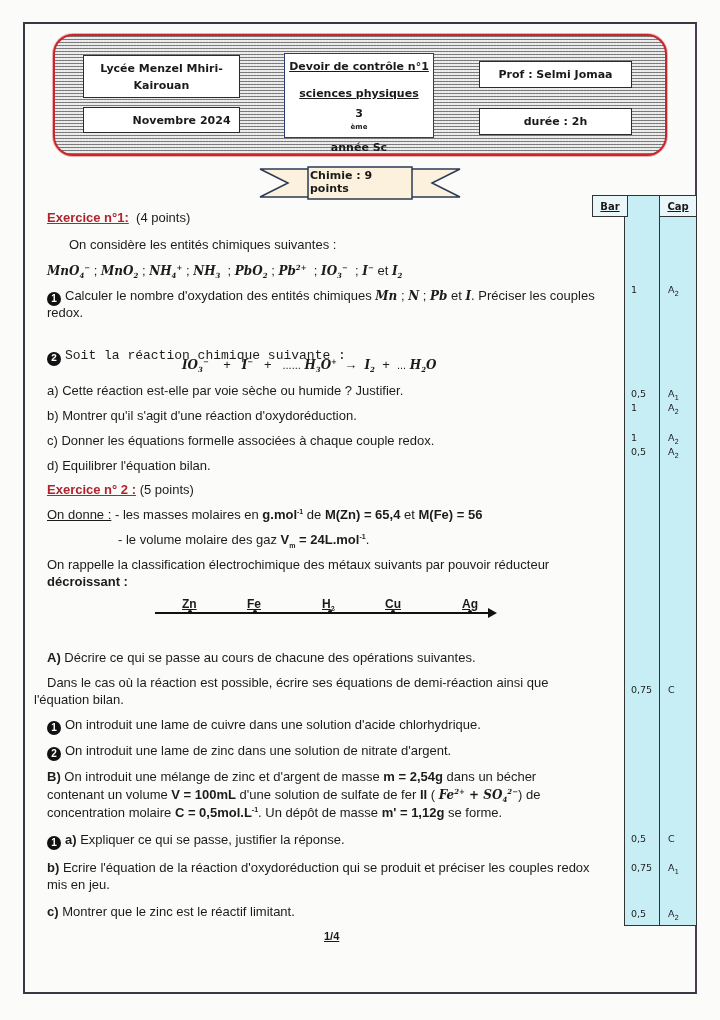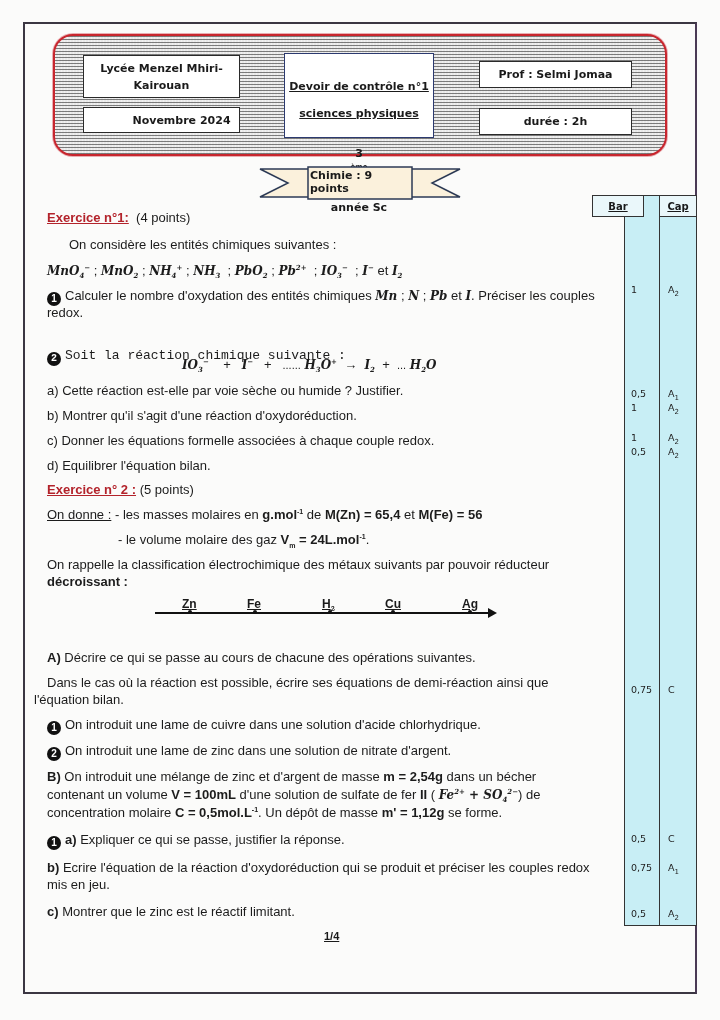--- a/index.html
+++ b/index.html
@@ -23,21 +23,21 @@
         repeating-linear-gradient(0deg, rgba(30,30,30,0.55) 0 1px, transparent 1px 3px),
         repeating-linear-gradient(90deg, rgba(255,255,255,0.35) 0 1px, transparent 1px 3px);
       box-shadow: 0 0 0 1px #e8aeb2;
     }
     .hbox {
       position: absolute; background: #fff; border: 1.5px solid #2a2a2a; box-sizing: border-box;
       display: flex; align-items: center; justify-content: center; text-align: center;
       font-family: "DejaVu Sans", sans-serif; font-size: 11px; font-weight: bold; line-height: 17px;
     }
     .hbox.center-box { border-color: #2c3a70; flex-direction: column; justify-content: flex-start; }
-    .hbox.center-box span { display: block; margin-top: 20px; }
+    .hbox.center-box span { display: block; }
     .u { text-decoration: underline; }
     sup { font-size: 7px; line-height: 0; }
     sub { font-size: 7px; line-height: 0; }
 
     
     .ribbon { position: absolute; left: 250px; top: 163px; width: 220px; height: 42px; }
     .ribbon svg { position: absolute; left: 0; top: 0; }
     .ribbon-label {
       position: absolute; left: 60px; top: 8px; width: 100px; height: 22px;
       display: flex; align-items: center; justify-content: center;
@@ -50,21 +50,21 @@
       background: #c8eef5; border: 1px solid #333;
     }
     .grade-col.bar { left: 624px; width: 36px; }
     .grade-col.cap { left: 659px; width: 38px; border-left: 1px solid #333; }
     .grade-head {
       position: absolute; top: 195px; height: 22px; box-sizing: border-box;
       background: #eaf7fa; border: 1px solid #333;
       font-family: "DejaVu Sans", sans-serif; font-size: 10px; font-weight: bold;
       text-decoration: underline; display: flex; align-items: center; justify-content: center;
     }
-    .grade-head.bar { left: 592px; width: 52px; }
+    .grade-head.bar { left: 592px; width: 36px; }
     .grade-head.cap { left: 659px; width: 38px; }
     .gv {
       position: absolute; font-family: "DejaVu Sans", sans-serif; font-size: 9.5px; color: #222;
     }
     .gv.b { left: 631px; }
     .gv.c { left: 668px; }
 
     
     .t { position: absolute; font-size: 13px; line-height: 16px; white-space: nowrap; color: #1c1c1c; }
     .ex-title { color: #b3232b; font-weight: bold; text-decoration: underline; }

